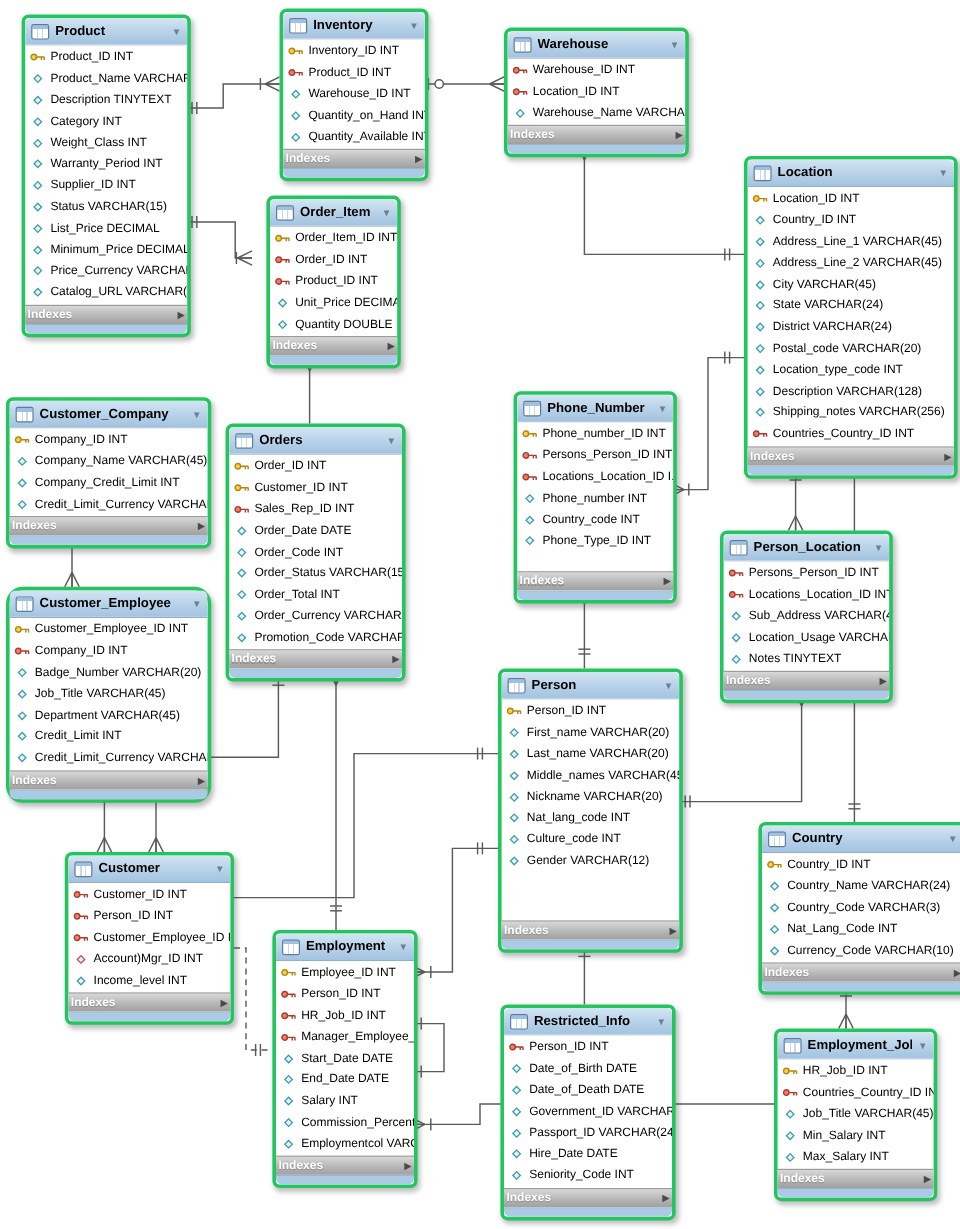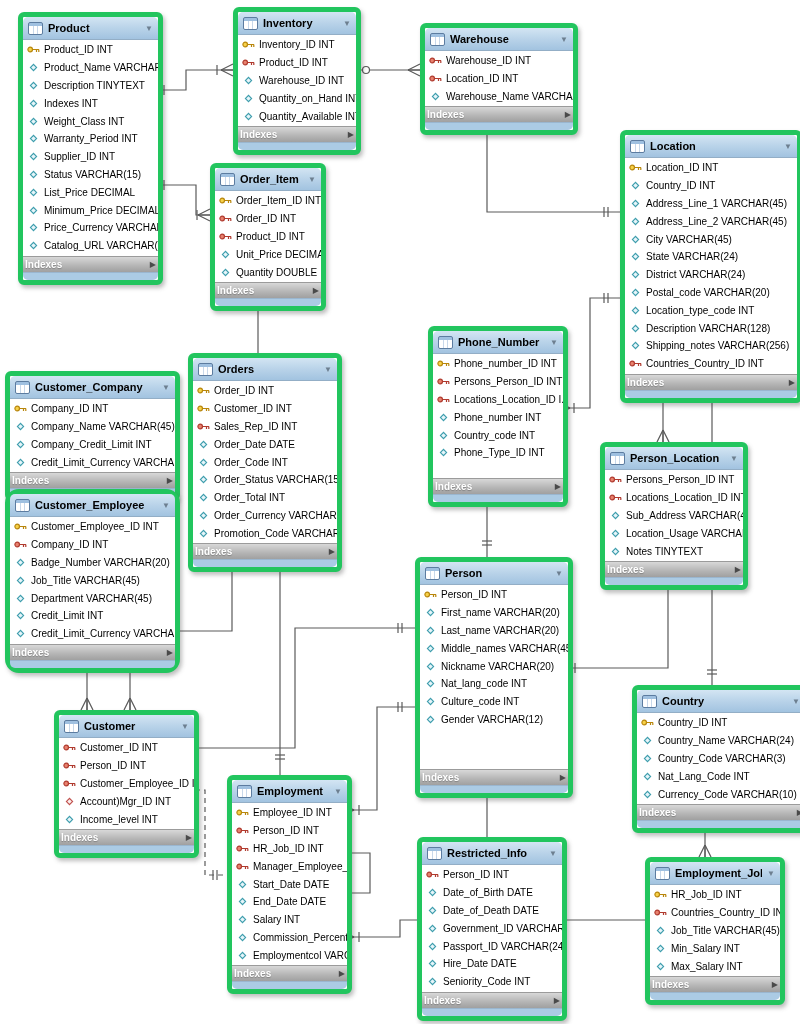--- a/index.html
+++ b/index.html
@@ -5,21 +5,21 @@
   html,body{margin:0;padding:0;}
   body{
     width:800px;height:1024px;background:#ffffff;overflow:hidden;
     font-family:"Liberation Sans","DejaVu Sans",sans-serif;
     position:relative;
   }
   #canvas{position:relative;width:800px;height:1024px;}
   #wires{position:absolute;left:0;top:0;width:800px;height:1024px;}
   .er-table{
     position:absolute;background:#ffffff;
-    border:5px solid #22c55e;border-radius:6px;
+    border:3px solid #22c55e;border-radius:6px;
     box-shadow:2px 3px 4px rgba(70,70,70,.35);
     font-size:10px;color:#000;
   }
   .er-header{
     height:22px;display:flex;align-items:center;gap:5px;padding:0 5px;
     background:linear-gradient(180deg,#d3e5f3 0%,#b9d3e9 50%,#a2c3e0 100%);
     border-bottom:1px solid #93aec6;border-radius:5px 5px 0 0;
   }
   .er-title{font-weight:bold;font-size:11px;white-space:nowrap;overflow:hidden;flex:1;}
   .tbl-icon{
@@ -210,21 +210,21 @@
             </svg>
           </span>
           <span>Description TINYTEXT</span>
         </div>
         <div class="er-row">
           <span class="ficon">
             <svg width="9" height="9" viewBox="0 0 9 9">
               <rect x="2.3" y="2.3" width="4.4" height="4.4" transform="rotate(45 4.5 4.5)" fill="#e7f5fa" stroke="#3d9dad" stroke-width="1.1"></rect>
             </svg>
           </span>
-          <span>Indexes INT</span>
+          <span>Category INT</span>
         </div>
         <div class="er-row">
           <span class="ficon">
             <svg width="9" height="9" viewBox="0 0 9 9">
               <rect x="2.3" y="2.3" width="4.4" height="4.4" transform="rotate(45 4.5 4.5)" fill="#e7f5fa" stroke="#3d9dad" stroke-width="1.1"></rect>
             </svg>
           </span>
           <span>Weight_Class INT</span>
         </div>
         <div class="er-row">
@@ -379,21 +379,21 @@
           </span>
           <span>Warehouse_Name VARCHAR(45)</span>
         </div>
       </div>
       <div class="er-indexes">
         <span>Indexes</span>
         <span class="expand-arrow">▶</span>
       </div>
       <div class="er-footer"></div>
     </div>
-    <div class="er-table" style="left: 210px; top: 163px; width: 106px;">
+    <div class="er-table" style="left: 222px; top: 163px; width: 106px;">
       <div class="er-header">
         <span class="tbl-icon"></span>
         <span class="er-title">Order_Item</span>
         <span class="collapse-arrow">▼</span>
       </div>
       <div class="er-rows">
         <div class="er-row">
           <span class="ficon">
             <svg width="13" height="9" viewBox="0 0 13 9">
               <circle cx="3.2" cy="4.5" r="2.3" fill="#f7d14a" stroke="#b8860b" stroke-width="1.2"></circle>
@@ -670,21 +670,21 @@
           </span>
           <span>Notes TINYTEXT</span>
         </div>
       </div>
       <div class="er-indexes">
         <span>Indexes</span>
         <span class="expand-arrow">▶</span>
       </div>
       <div class="er-footer"></div>
     </div>
-    <div class="er-table" style="left: 5px; top: 331px; width: 165px; margin-top: 40px;">
+    <div class="er-table" style="left: 5px; top: 331px; width: 165px;">
       <div class="er-header">
         <span class="tbl-icon"></span>
         <span class="er-title">Customer_Company</span>
         <span class="collapse-arrow">▼</span>
       </div>
       <div class="er-rows">
         <div class="er-row">
           <span class="ficon">
             <svg width="13" height="9" viewBox="0 0 13 9">
               <circle cx="3.2" cy="4.5" r="2.3" fill="#f7d14a" stroke="#b8860b" stroke-width="1.2"></circle>

